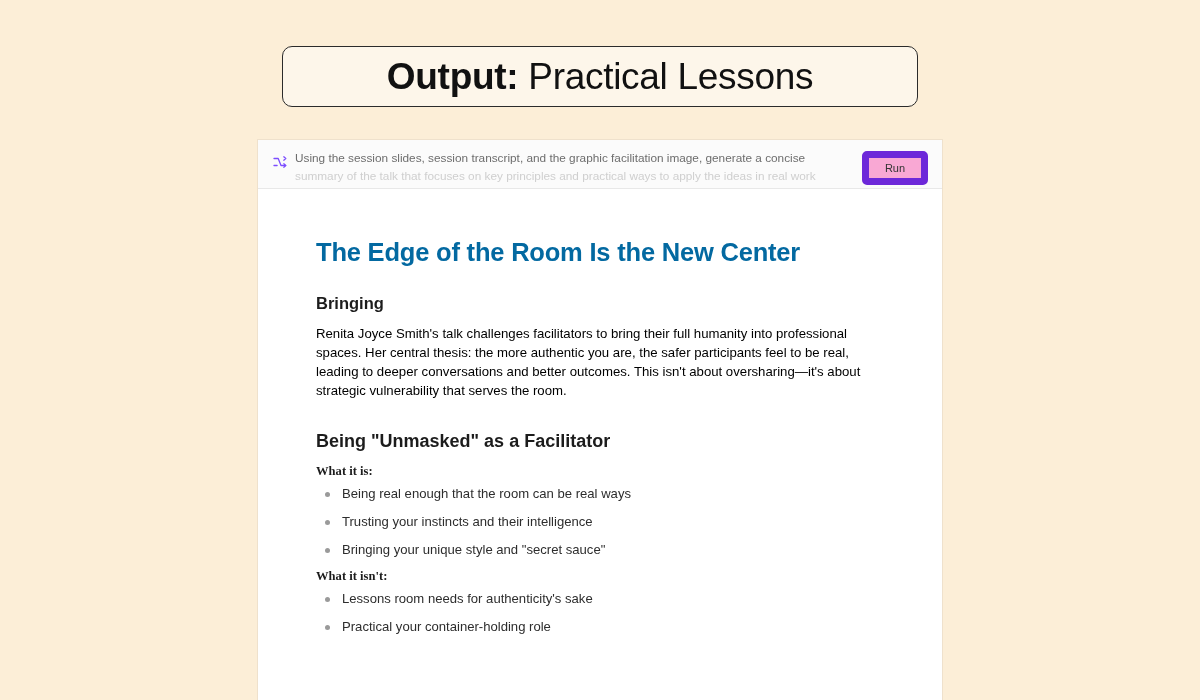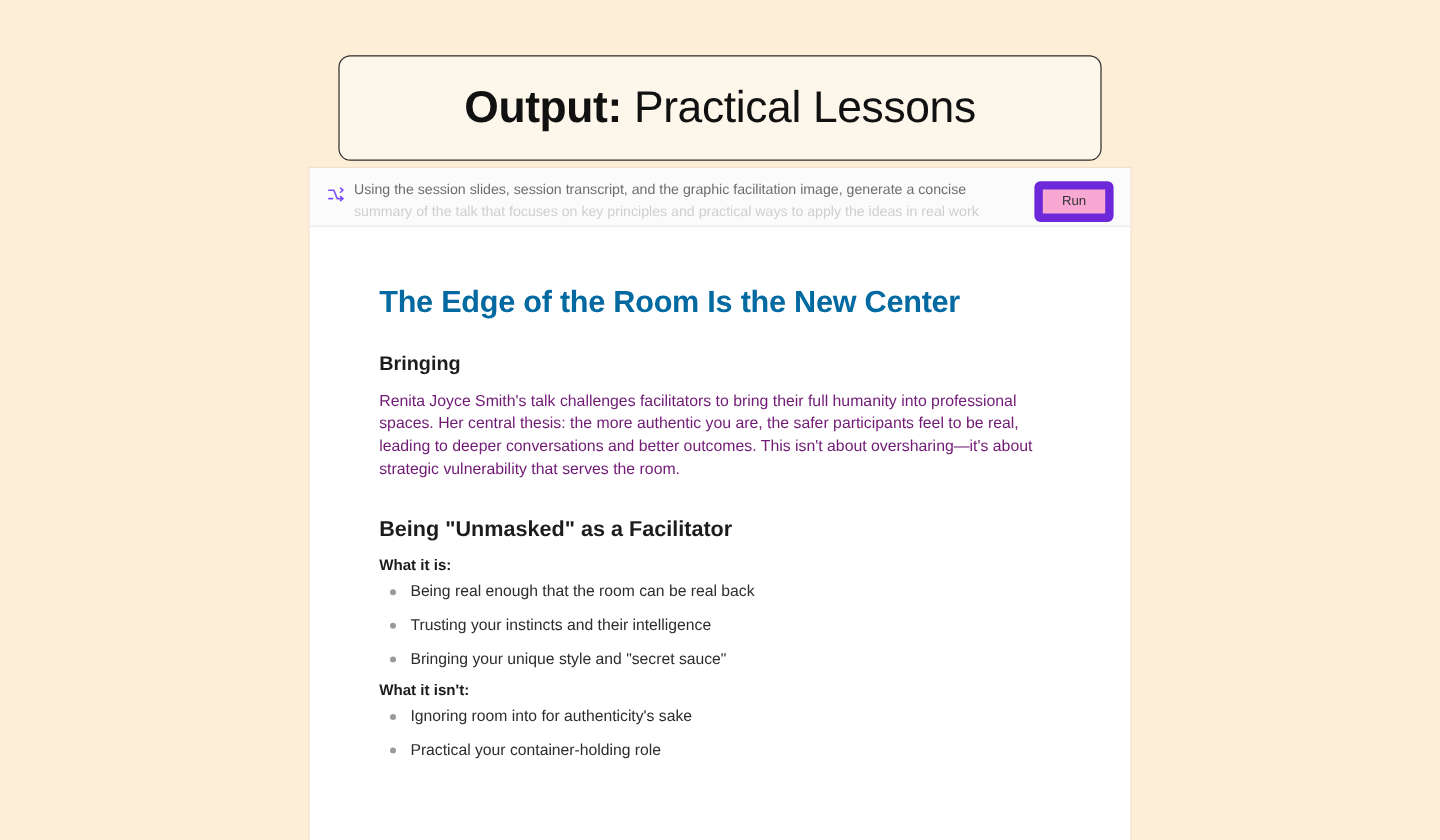--- a/index.html
+++ b/index.html
@@ -15,21 +15,21 @@
     overflow: hidden;
     position: relative;
   }
 
   
   .title-banner {
     position: absolute;
     left: 282px;
     top: 46px;
     width: 636px;
-    height: 88px;
+    height: 61px;
     box-sizing: border-box;
     background: #fdf6ea;
     border: 1.5px solid #2b2b2b;
     border-radius: 10px;
     display: flex;
     align-items: center;
     justify-content: center;
   }
   .title-text {
     font-size: 37px;
@@ -122,29 +122,30 @@
     margin: 0 0 11px 0;
   }
   .section-h.big {
     font-size: 18px;
     margin-top: 30px;
     margin-bottom: 12px;
   }
   .para {
     font-size: 13.2px;
     line-height: 19.3px;
-    color: #701a75;
+    color: #000000;
     margin: 0 0 4px 0;
     max-width: 546px;
   }
   .sub-label {
     font-size: 12.6px;
     font-weight: bold;
     color: #1c1c1c;
     margin: 0 0 6px 0;
+    font-family: Liberation Serif, serif;
   }
   ul.bullets {
     list-style: none;
     margin: 0 0 10px 0;
     padding: 0;
   }
   ul.bullets li {
     position: relative;
     padding-left: 26px;
     font-size: 13.1px;
@@ -193,24 +194,24 @@
   <div class="doc-body">
     <h1 class="doc-title">The Edge of the Room Is the New Center</h1>
 
     <h2 class="section-h">Bringing</h2>
     <p class="para">Renita Joyce Smith's talk challenges facilitators to bring their full humanity into professional spaces. Her central thesis: the more authentic you are, the safer participants feel to be real, leading to deeper conversations and better outcomes. This isn't about oversharing—it's about strategic vulnerability that serves the room.</p>
 
     <h2 class="section-h big">Being "Unmasked" as a Facilitator</h2>
 
     <p class="sub-label">What it is:</p>
     <ul class="bullets">
-      <li>Being real enough that the room can be real back</li>
+      <li>Being real enough that the room can be real ways</li>
       <li>Trusting your instincts and their intelligence</li>
       <li>Bringing your unique style and "secret sauce"</li>
     </ul>
 
     <p class="sub-label">What it isn't:</p>
     <ul class="bullets">
-      <li>Ignoring room into for authenticity's sake</li>
+      <li>Lessons room needs for authenticity's sake</li>
       <li>Practical your container-holding role</li>
     </ul>
   </div>
 </div>
 
 </body></html>

